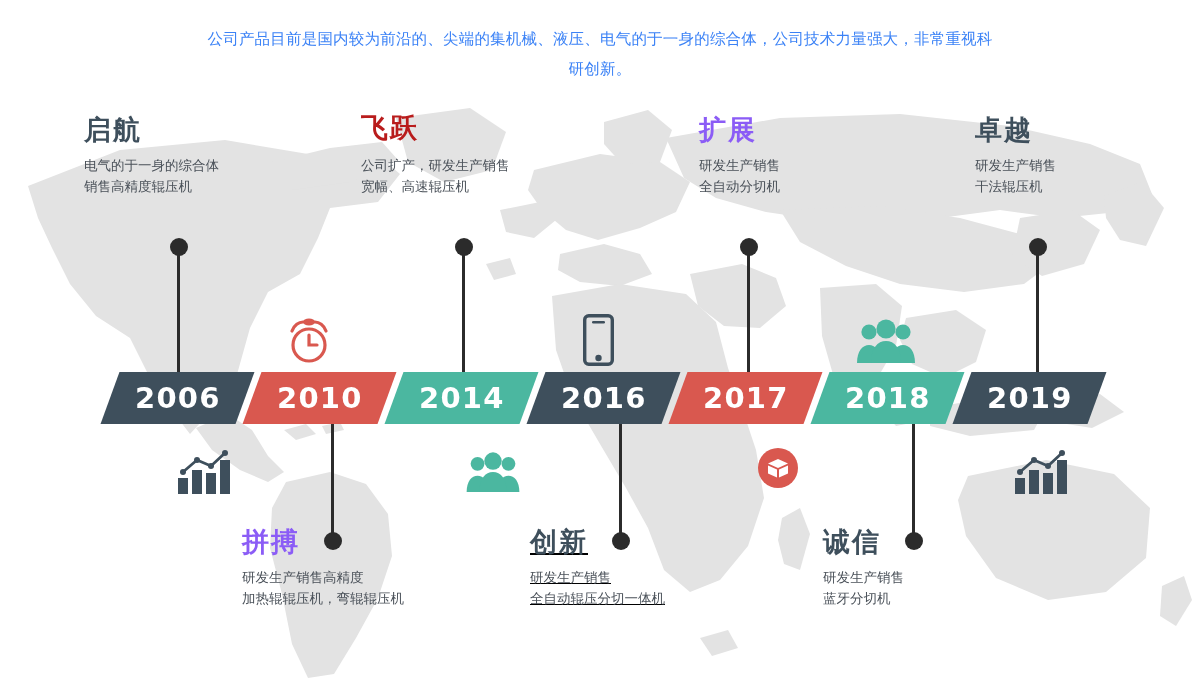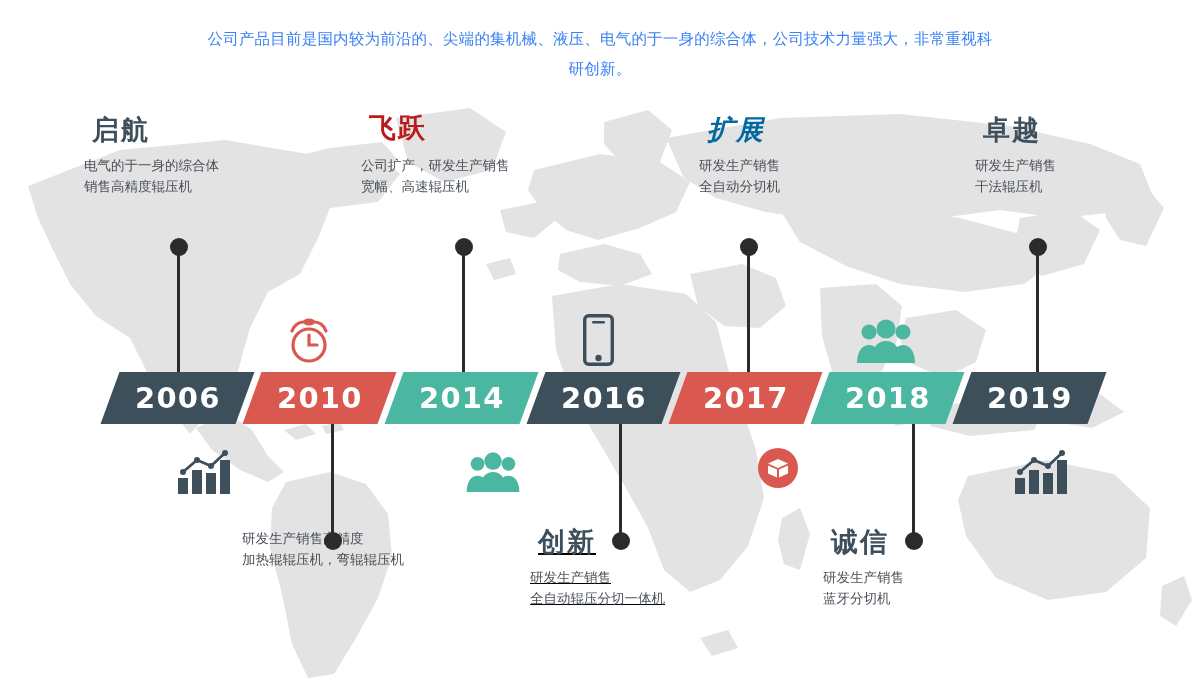--- a/index.html
+++ b/index.html
@@ -38,32 +38,32 @@
     letter-spacing: 0.2px;
   }
 
   
   .milestone { position: absolute; }
   .ms-title {
     font-size: 27px;
     font-weight: bold;
     letter-spacing: 2px;
     line-height: 1.1;
-    margin: 0 0 9px 8px;
+    margin: 0 0 9px 0;
     white-space: nowrap;
   }
   .ms-desc {
     font-size: 13.5px;
     line-height: 21px;
     color: #4a5159;
     white-space: pre-line;
   }
   .c-slate { color: #3e4f5c; }
   .c-teal  { color: #b91c1c; font-family: Liberation Mono, monospace; }
-  .c-red   { color: #0369a1; font-style: italic; }
+  .c-red   { color: #8b5cf6; }
 
   
   .stem {
     position: absolute;
     width: 3px;
     background: #2b2b2b;
   }
   .dot {
     position: absolute;
     width: 18px; height: 18px;
@@ -185,20 +185,21 @@
 全自动分切机</div>
   </div>
 
   <div class="milestone" style="left:975px; top:116px; width:220px;">
     <div class="ms-title c-slate">卓越</div>
     <div class="ms-desc">研发生产销售
 干法辊压机</div>
   </div>
 
   <div class="milestone" style="left:242px; top:528px; width:280px;">
+    <div class="ms-title c-red">拼搏</div>
     <div class="ms-desc">研发生产销售高精度
 加热辊辊压机，弯辊辊压机</div>
   </div>
 
   <div class="milestone" style="left:530px; top:528px; width:280px;text-decoration:underline;">
     <div class="ms-title c-slate">创新</div>
     <div class="ms-desc">研发生产销售
 全自动辊压分切一体机</div>
   </div>
 

